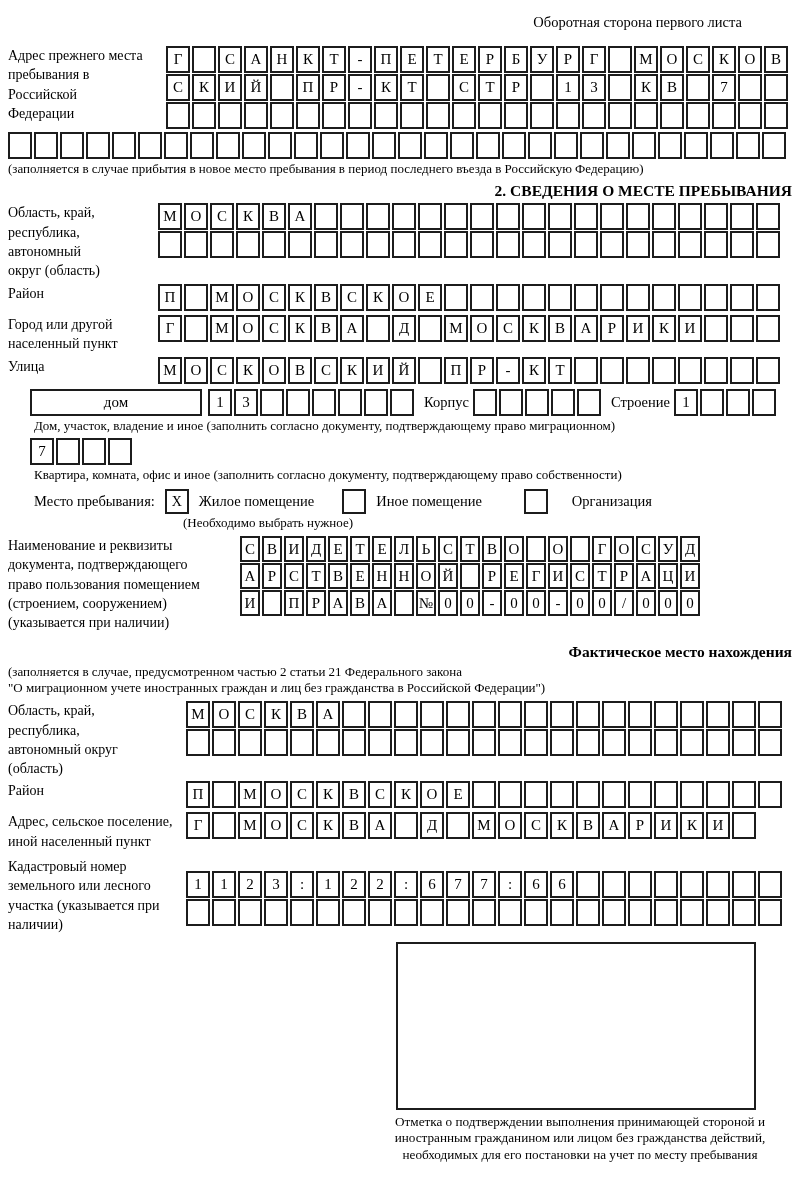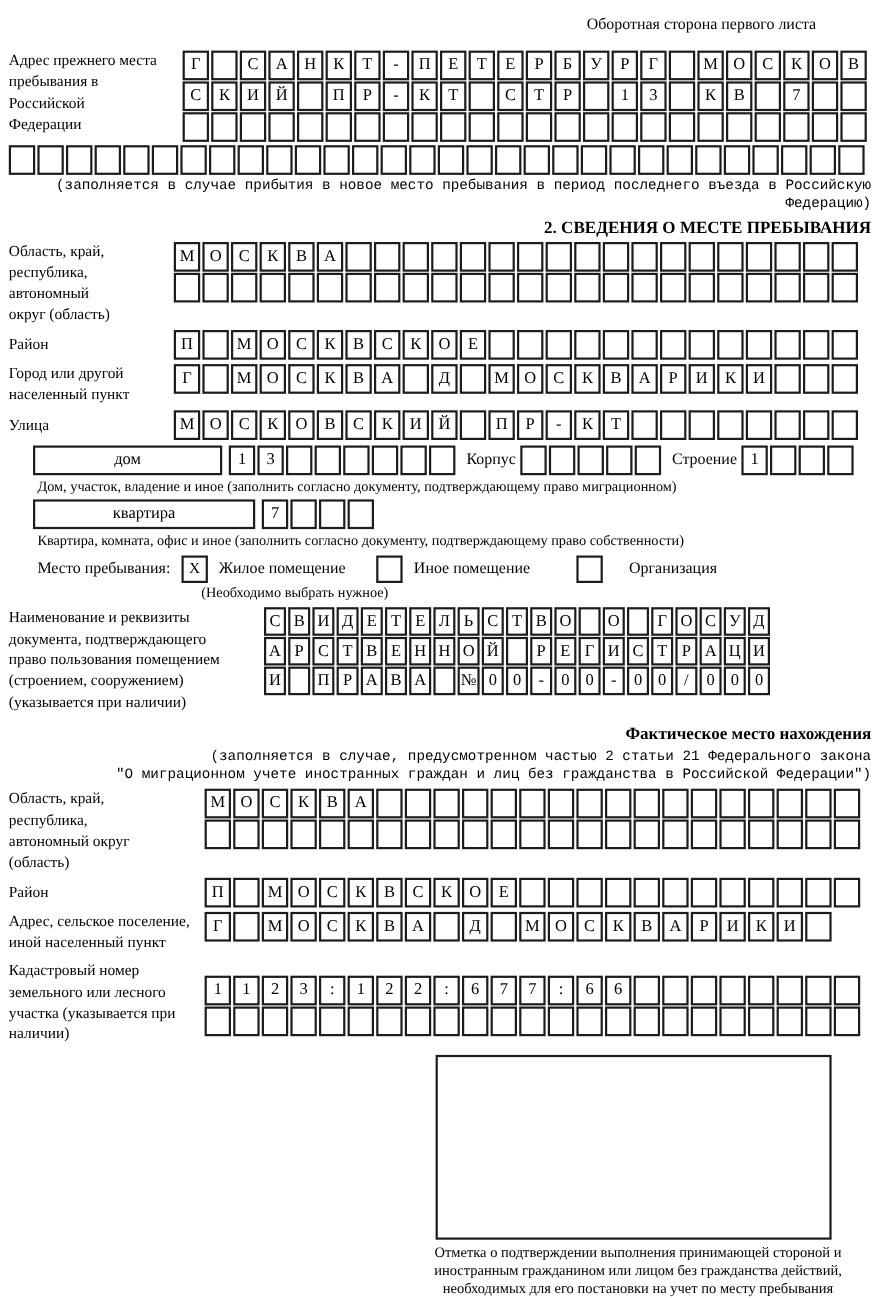--- a/index.html
+++ b/index.html
@@ -15,37 +15,37 @@
   .row { display:flex; gap:2px; margin-bottom:1px; }
   .cell {
     flex:0 0 auto; width:20px; height:23px; border:2px solid #1c1c1c;
     display:flex; align-items:center; justify-content:center;
     font-size:15px; line-height:1; background:#fff;
   }
   .row.sm .cell { width:16px; height:22px; }
 
   
   .block { display:flex; align-items:flex-start; margin-top:3px; }
-  .block.vcenter { align-items:center; }
+  .block.vcenter { align-items:flex-start; }
   .lbl { flex:0 0 150px; font-size:14px; line-height:1.38; }
   .lbl .inner { display:block; }
   .lbl-prev { flex-basis:158px; }
   .lbl-prev .inner { max-width:135px; }
   .lbl-region .inner { max-width:104px; }
   .lbl-city .inner { max-width:142px; }
   .lbl-doc { flex-basis:232px; }
   .lbl-doc .inner { max-width:205px; }
   .lbl-fact { flex-basis:178px; }
   .lbl-fact-region .inner { max-width:140px; }
   .lbl-cad .inner { max-width:172px; }
   .rows { display:flex; flex-direction:column; }
 
   .fullrow { margin-top:2px; }
 
-  .center-note { text-align:right; font-size:13px; line-height:1.25; margin-top:2px;font-family:Liberation Mono, monospace; }
+  .center-note { text-align:left; font-size:13px; line-height:1.25; margin-top:2px; }
   .sec-title { text-align:right; font-weight:bold; font-size:15.5px; margin-top:5px; margin-bottom:3px; }
 
   
   .house-row, .apt-row { display:flex; align-items:center; margin:4px 0 2px 22px; }
   .widebox { border:2px solid #1c1c1c; height:23px; display:flex; align-items:center;
              justify-content:center; font-size:15px; background:#fff; margin-right:6px; }
   .w-dom { width:168px; }
   .w-apt { width:198px; }
   .inline-lbl { font-size:14.5px; margin:0 4px 0 10px; white-space:nowrap; }
   .small-note { font-size:13px; margin:2px 0 2px 26px; }
@@ -369,21 +369,20 @@
     <div class="row" style="margin-bottom:0;">
         <span class="cell">1</span>
         <span class="cell"></span>
         <span class="cell"></span>
         <span class="cell"></span>
       </div>
   </div>
   <div class="small-note">Дом, участок, владение и иное (заполнить согласно документу, подтверждающему право миграционном)</div>
 
   <div class="apt-row">
-    <div class="widebox w-apt">квартира</div>
     <div class="row" style="margin-bottom:0;">
         <span class="cell">7</span>
         <span class="cell"></span>
         <span class="cell"></span>
         <span class="cell"></span>
       </div>
   </div>
   <div class="small-note">Квартира, комната, офис и иное (заполнить согласно документу, подтверждающему право собственности)</div>
 
   <div class="stay-row">

